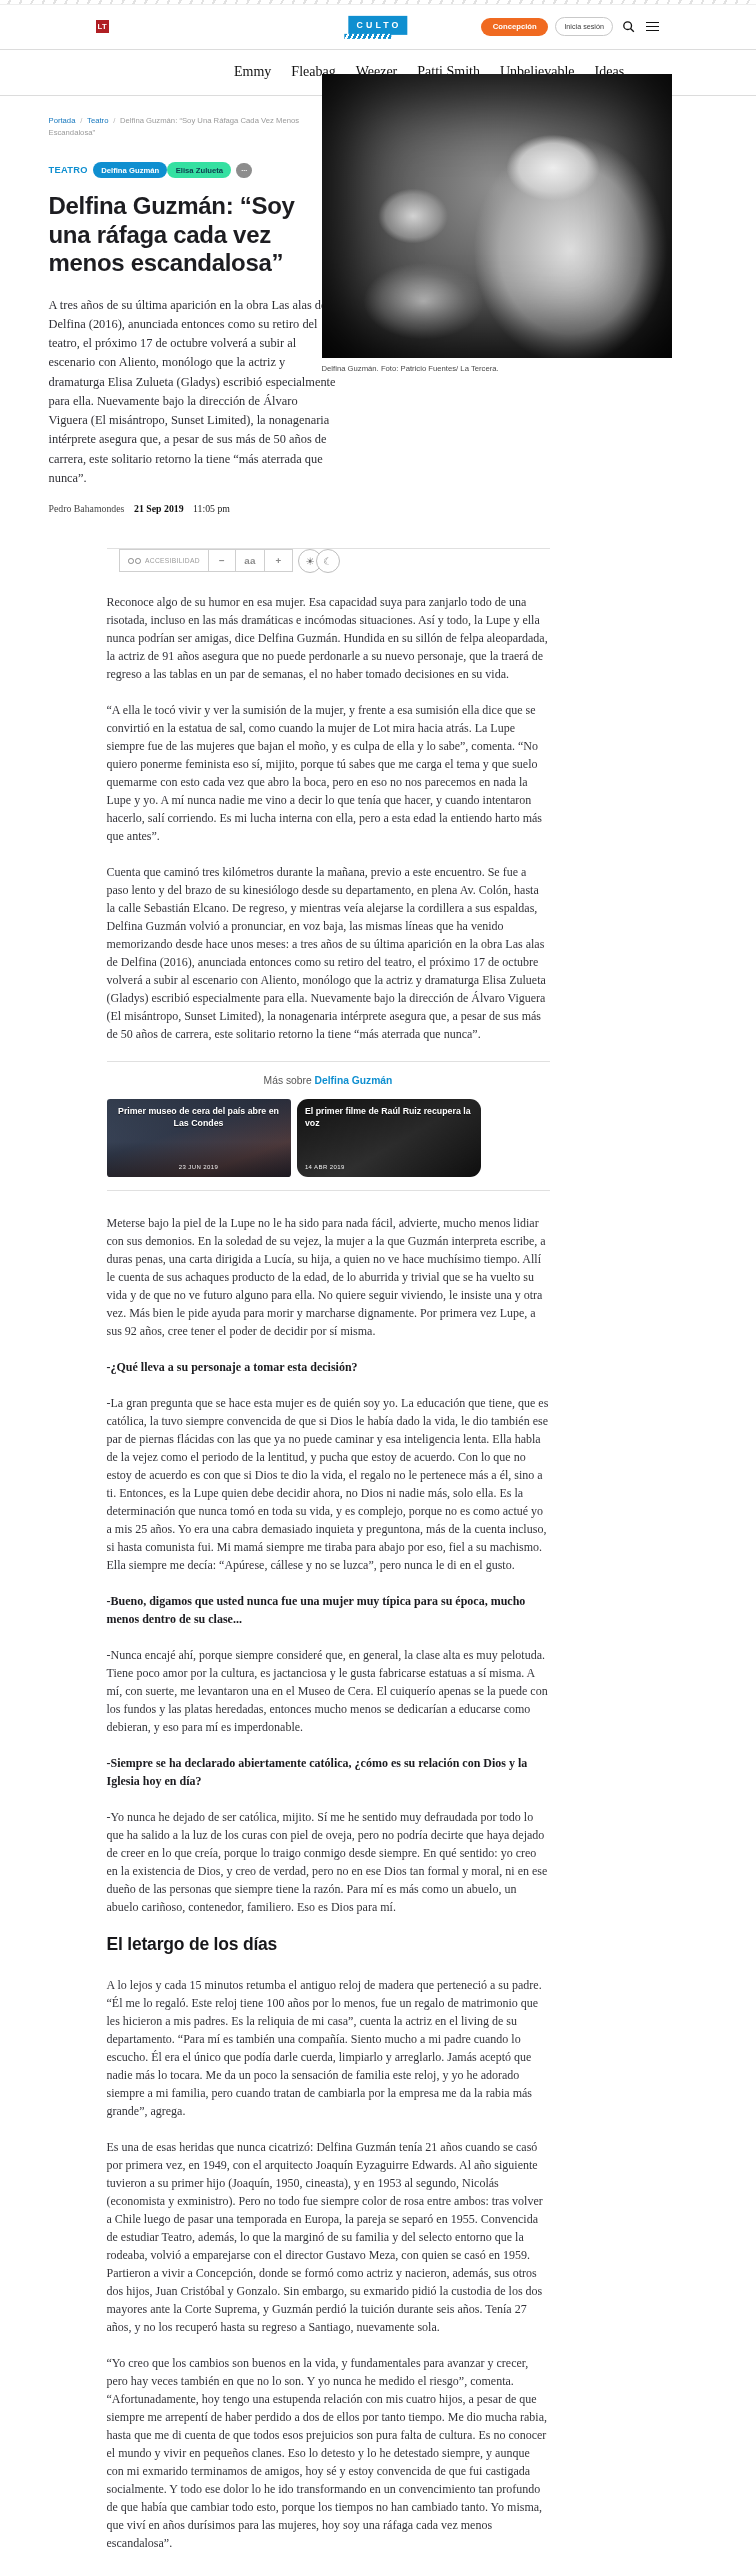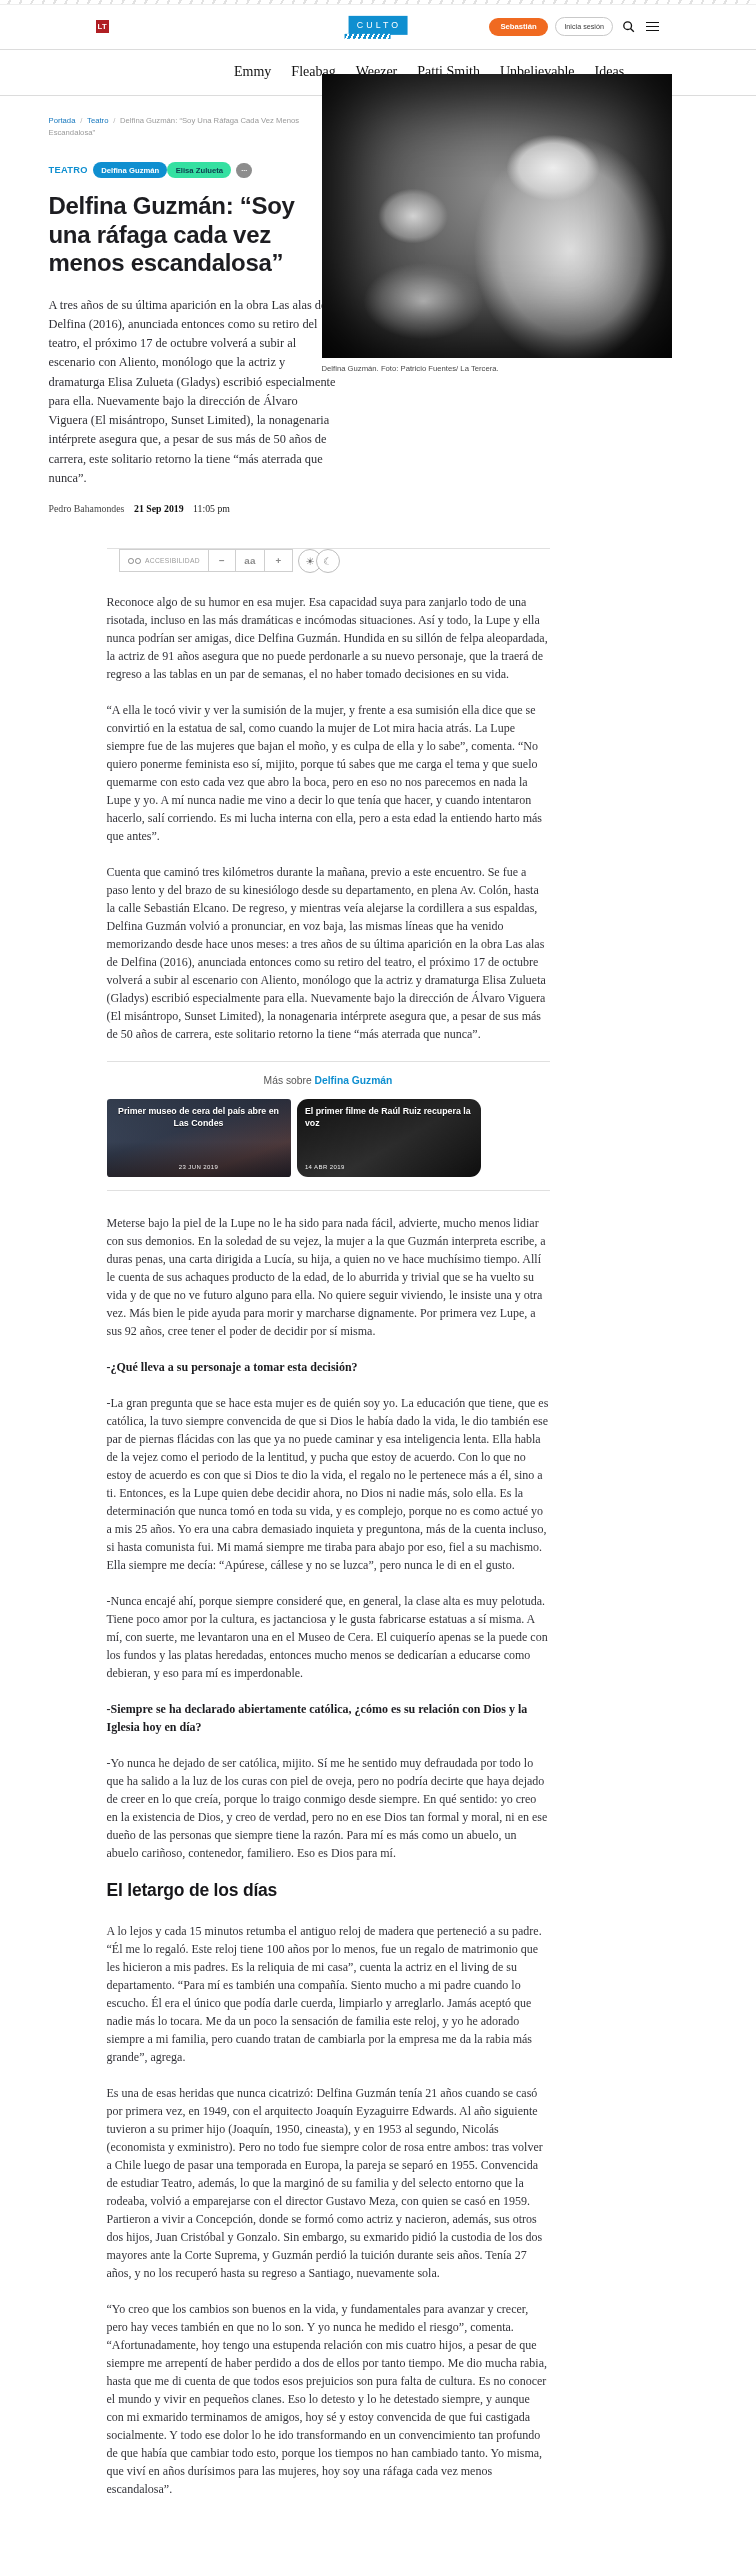--- a/index.html
+++ b/index.html
@@ -8,21 +8,21 @@
   .page { width:756px; min-height:3357px; margin:0 auto; background:#fff; position:relative; overflow:hidden; }
 
   
   .top-stripes { height:4.6px; background:repeating-linear-gradient(115deg,#ffffff 0 8.2px,#e2e2e2 8.2px 10.3px); border-bottom:0.5px solid #eee; }
 
   
   header { position:relative; height:45px; border-bottom:0.5px solid #dcdcdc; background:#fff; }
   .hwrap { width:659px; margin:0 auto; height:100%; display:flex; align-items:center; position:relative;gap:32px; }
   .lt-logo { width:13.4px; height:13.4px; background:#b01f24; color:#fff; font-weight:bold; font-size:7.7px; display:flex; align-items:center; justify-content:center; margin-left:47px; letter-spacing:0.3px; cursor:pointer; }
   .culto { position:absolute; left:50%; top:50%; transform:translate(-50%,-58%); cursor:pointer; }
-  .culto-box { display:block; background:var(--accent_blue,#0f8fd0); color:#fff; font-weight:normal; letter-spacing:3.1px; font-size:8.8px; padding:4.6px 6.2px 4.6px 8.2px; }
+  .culto-box { display:block; background:var(--accent_blue,#0f8fd0); color:#fff; font-weight:bold; letter-spacing:3.1px; font-size:8.8px; padding:4.6px 6.2px 4.6px 8.2px; }
   .culto-stripes { position:absolute; left:-3.6px; bottom:-4.6px; width:78%; height:5.2px;
      background:repeating-linear-gradient(115deg,var(--accent_blue,#0f8fd0) 0 2.6px,#ffffff 2.6px 4.6px); }
   .hright { margin-left:auto; margin-right:47px; display:flex; align-items:center; gap:7.2px; }
   .subscribe { background:var(--subscribe_orange,#f06a21); border:none; color:#fff; font-weight:bold; font-size:7.7px; padding:4.6px 11.3px; border-radius:10.3px; cursor:pointer; }
   .login { background:#fff; border:0.5px solid #c9c9c9; color:#3c3c3c; font-size:7.2px; padding:4.1px 8.2px; border-radius:10.3px; cursor:pointer; }
   .icon-btn { display:inline-flex; align-items:center; justify-content:center; width:16.5px; height:16.5px; cursor:pointer; }
   .menu-bars { display:inline-block; width:13.4px; }
   .menu-bars i { display:block; height:1.5px; background:#111; margin:2.6px 0; }
 
   
@@ -103,21 +103,21 @@
   <div class="top-stripes"></div>
 
   <header>
     <div class="hwrap">
       <div class="lt-logo">LT</div>
       <div class="culto">
         <span class="culto-box">CULTO</span>
         <span class="culto-stripes"></span>
       </div>
       <div class="hright">
-        <button class="subscribe">Sebastián</button>
+        <button class="subscribe">Concepción</button>
         <button class="login">Inicia sesión</button>
         <span class="icon-btn">
           <svg class="ic" width="13.4" height="13.4" viewBox="0 0 26 26">
               <circle cx="11" cy="11" r="7.5" fill="none" stroke="#111" stroke-width="2.6"></circle>
               <line x1="16.5" y1="16.5" x2="23" y2="23" stroke="#111" stroke-width="2.6"></line>
             </svg>
         </span>
         <span class="icon-btn">
           <span class="menu-bars">
               <i></i>
@@ -213,20 +213,21 @@
               <div class="cd">14 ABR 2019</div>
             </div>
           </div>
         <hr class="rule">
       </section>
 
       <div class="article-body" id="body-rest">
           <p>Meterse bajo la piel de la Lupe no le ha sido para nada fácil, advierte, mucho menos lidiar con sus demonios. En la soledad de su vejez, la mujer a la que Guzmán interpreta escribe, a duras penas, una carta dirigida a Lucía, su hija, a quien no ve hace muchísimo tiempo. Allí le cuenta de sus achaques producto de la edad, de lo aburrida y trivial que se ha vuelto su vida y de que no ve futuro alguno para ella. No quiere seguir viviendo, le insiste una y otra vez. Más bien le pide ayuda para morir y marcharse dignamente. Por primera vez Lupe, a sus 92 años, cree tener el poder de decidir por sí misma.</p>
           <p class="q">-¿Qué lleva a su personaje a tomar esta decisión?</p>
           <p>-La gran pregunta que se hace esta mujer es de quién soy yo. La educación que tiene, que es católica, la tuvo siempre convencida de que si Dios le había dado la vida, le dio también ese par de piernas flácidas con las que ya no puede caminar y esa inteligencia lenta. Ella habla de la vejez como el periodo de la lentitud, y pucha que estoy de acuerdo. Con lo que no estoy de acuerdo es con que si Dios te dio la vida, el regalo no le pertenece más a él, sino a ti. Entonces, es la Lupe quien debe decidir ahora, no Dios ni nadie más, solo ella. Es la determinación que nunca tomó en toda su vida, y es complejo, porque no es como actué yo a mis 25 años. Yo era una cabra demasiado inquieta y preguntona, más de la cuenta incluso, si hasta comunista fui. Mi mamá siempre me tiraba para abajo por eso, fiel a su machismo. Ella siempre me decía: “Apúrese, cállese y no se luzca”, pero nunca le di en el gusto.</p>
+          <p class="q">-Bueno, digamos que usted nunca fue una mujer muy típica para su época, mucho menos dentro de su clase...</p>
           <p>-Nunca encajé ahí, porque siempre consideré que, en general, la clase alta es muy pelotuda. Tiene poco amor por la cultura, es jactanciosa y le gusta fabricarse estatuas a sí misma. A mí, con suerte, me levantaron una en el Museo de Cera. El cuiquerío apenas se la puede con los fundos y las platas heredadas, entonces mucho menos se dedicarían a educarse como debieran, y eso para mí es imperdonable.</p>
           <p class="q">-Siempre se ha declarado abiertamente católica, ¿cómo es su relación con Dios y la Iglesia hoy en día?</p>
           <p>-Yo nunca he dejado de ser católica, mijito. Sí me he sentido muy defraudada por todo lo que ha salido a la luz de los curas con piel de oveja, pero no podría decirte que haya dejado de creer en lo que creía, porque lo traigo conmigo desde siempre. En qué sentido: yo creo en la existencia de Dios, y creo de verdad, pero no en ese Dios tan formal y moral, ni en ese dueño de las personas que siempre tiene la razón. Para mí es más como un abuelo, un abuelo cariñoso, contenedor, familiero. Eso es Dios para mí.</p>
           <h2>El letargo de los días</h2>
           <p>A lo lejos y cada 15 minutos retumba el antiguo reloj de madera que perteneció a su padre. “Él me lo regaló. Este reloj tiene 100 años por lo menos, fue un regalo de matrimonio que les hicieron a mis padres. Es la reliquia de mi casa”, cuenta la actriz en el living de su departamento. “Para mí es también una compañía. Siento mucho a mi padre cuando lo escucho. Él era el único que podía darle cuerda, limpiarlo y arreglarlo. Jamás aceptó que nadie más lo tocara. Me da un poco la sensación de familia este reloj, y yo he adorado siempre a mi familia, pero cuando tratan de cambiarla por la empresa me da la rabia más grande”, agrega.</p>
           <p>Es una de esas heridas que nunca cicatrizó: Delfina Guzmán tenía 21 años cuando se casó por primera vez, en 1949, con el arquitecto Joaquín Eyzaguirre Edwards. Al año siguiente tuvieron a su primer hijo (Joaquín, 1950, cineasta), y en 1953 al segundo, Nicolás (economista y exministro). Pero no todo fue siempre color de rosa entre ambos: tras volver a Chile luego de pasar una temporada en Europa, la pareja se separó en 1955. Convencida de estudiar Teatro, además, lo que la marginó de su familia y del selecto entorno que la rodeaba, volvió a emparejarse con el director Gustavo Meza, con quien se casó en 1959. Partieron a vivir a Concepción, donde se formó como actriz y nacieron, además, sus otros dos hijos, Juan Cristóbal y Gonzalo. Sin embargo, su exmarido pidió la custodia de los dos mayores ante la Corte Suprema, y Guzmán perdió la tuición durante seis años. Tenía 27 años, y no los recuperó hasta su regreso a Santiago, nuevamente sola.</p>
           <p>“Yo creo que los cambios son buenos en la vida, y fundamentales para avanzar y crecer, pero hay veces también en que no lo son. Y yo nunca he medido el riesgo”, comenta. “Afortunadamente, hoy tengo una estupenda relación con mis cuatro hijos, a pesar de que siempre me arrepentí de haber perdido a dos de ellos por tanto tiempo. Me dio mucha rabia, hasta que me di cuenta de que todos esos prejuicios son pura falta de cultura. Es no conocer el mundo y vivir en pequeños clanes. Eso lo detesto y lo he detestado siempre, y aunque con mi exmarido terminamos de amigos, hoy sé y estoy convencida de que fui castigada socialmente. Y todo ese dolor lo he ido transformando en un convencimiento tan profundo de que había que cambiar todo esto, porque los tiempos no han cambiado tanto. Yo misma, que viví en años durísimos para las mujeres, hoy soy una ráfaga cada vez menos escandalosa”.</p>
         </div>
 
     </div>

